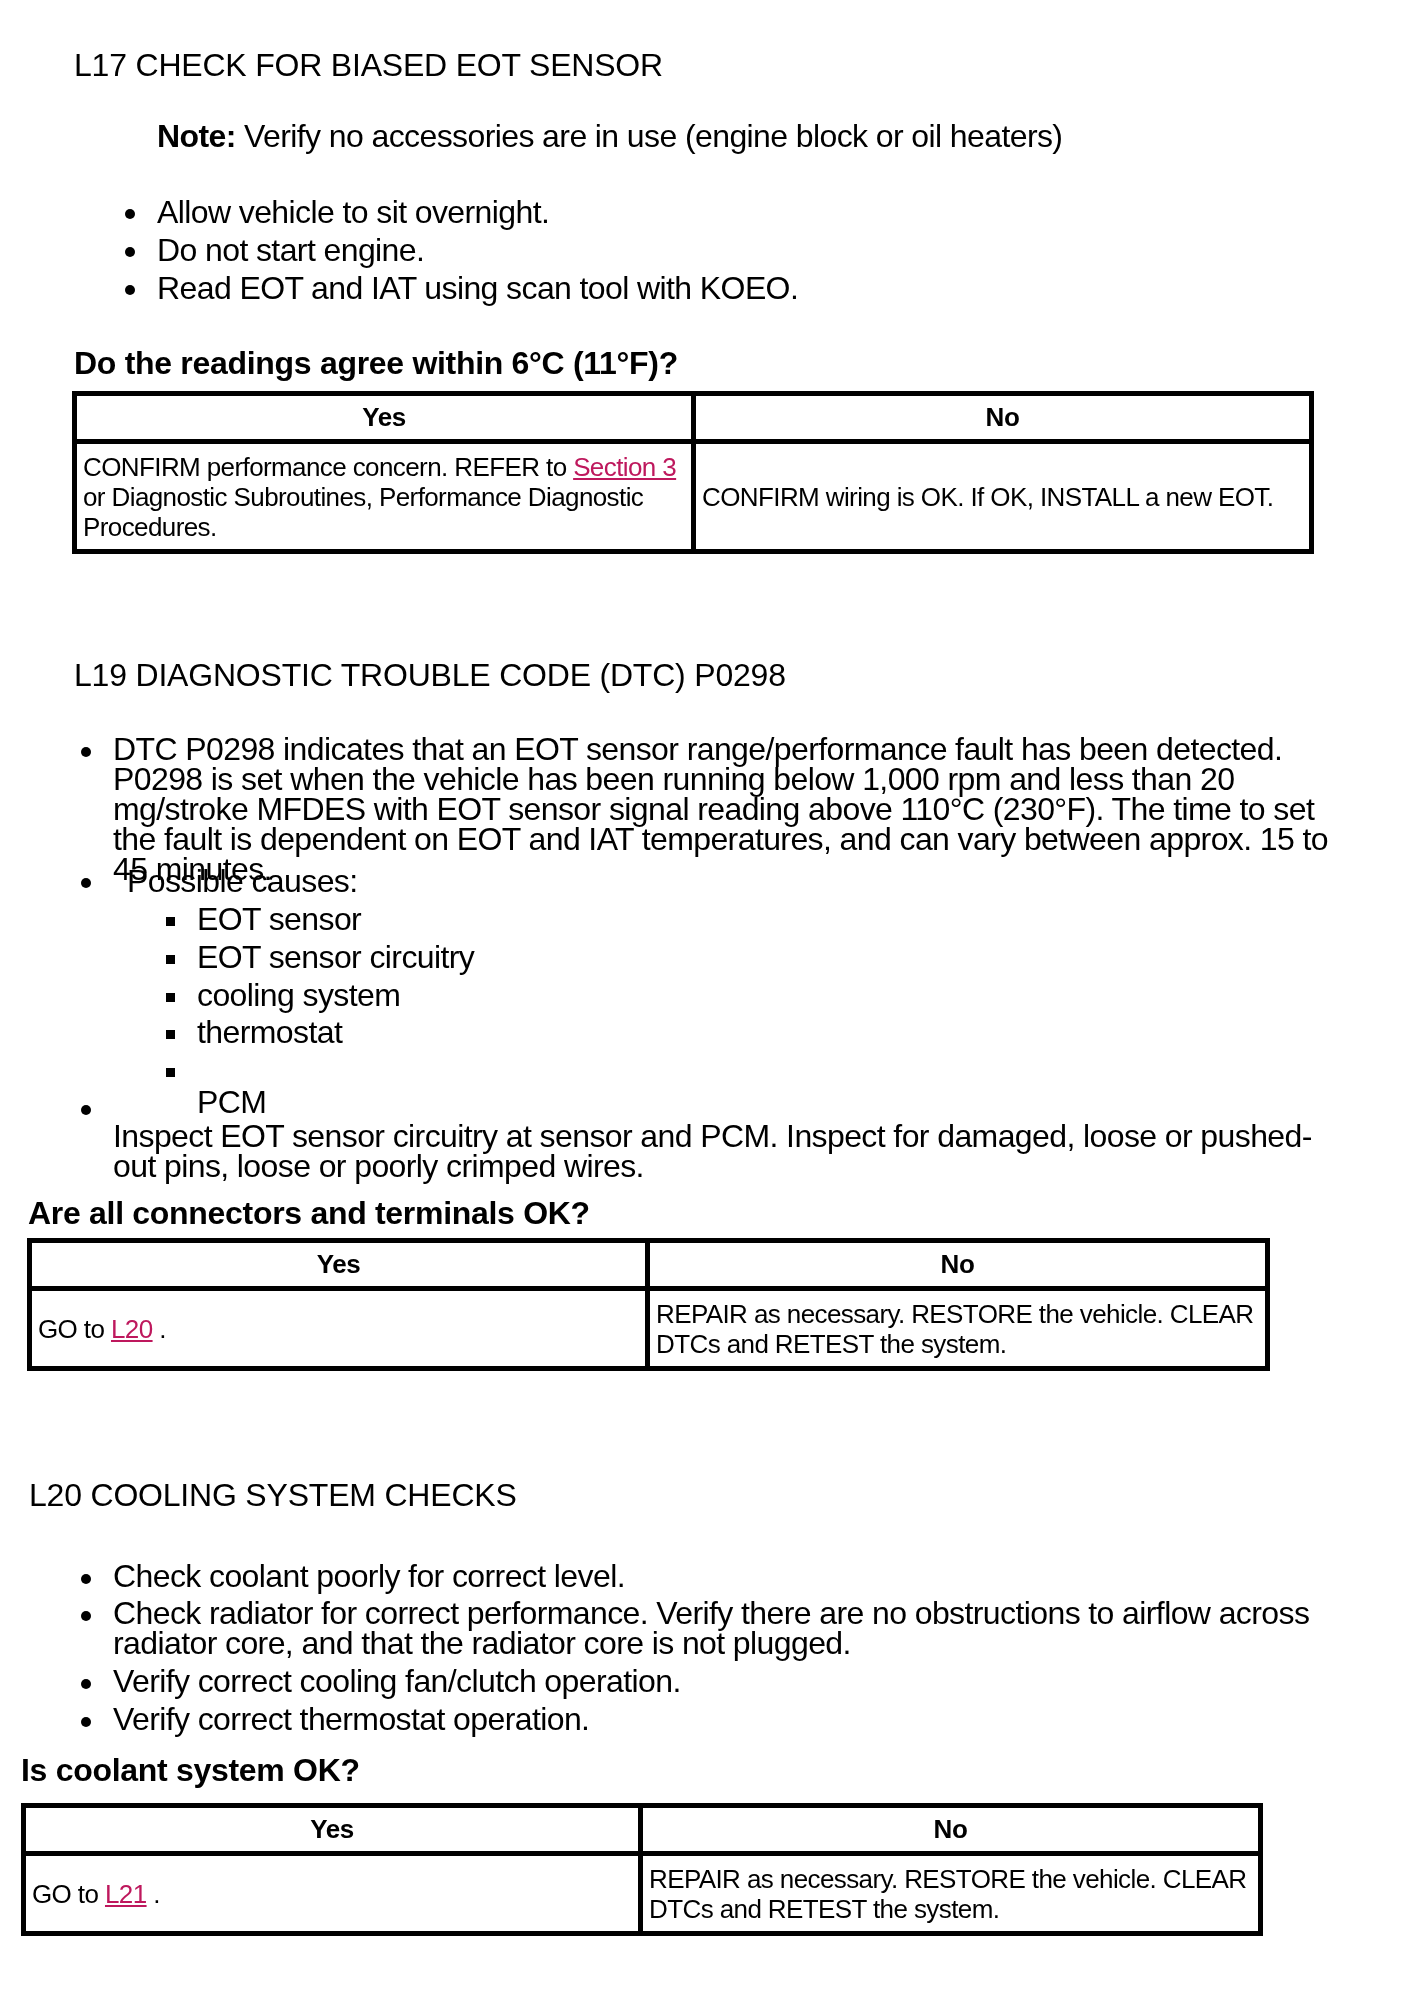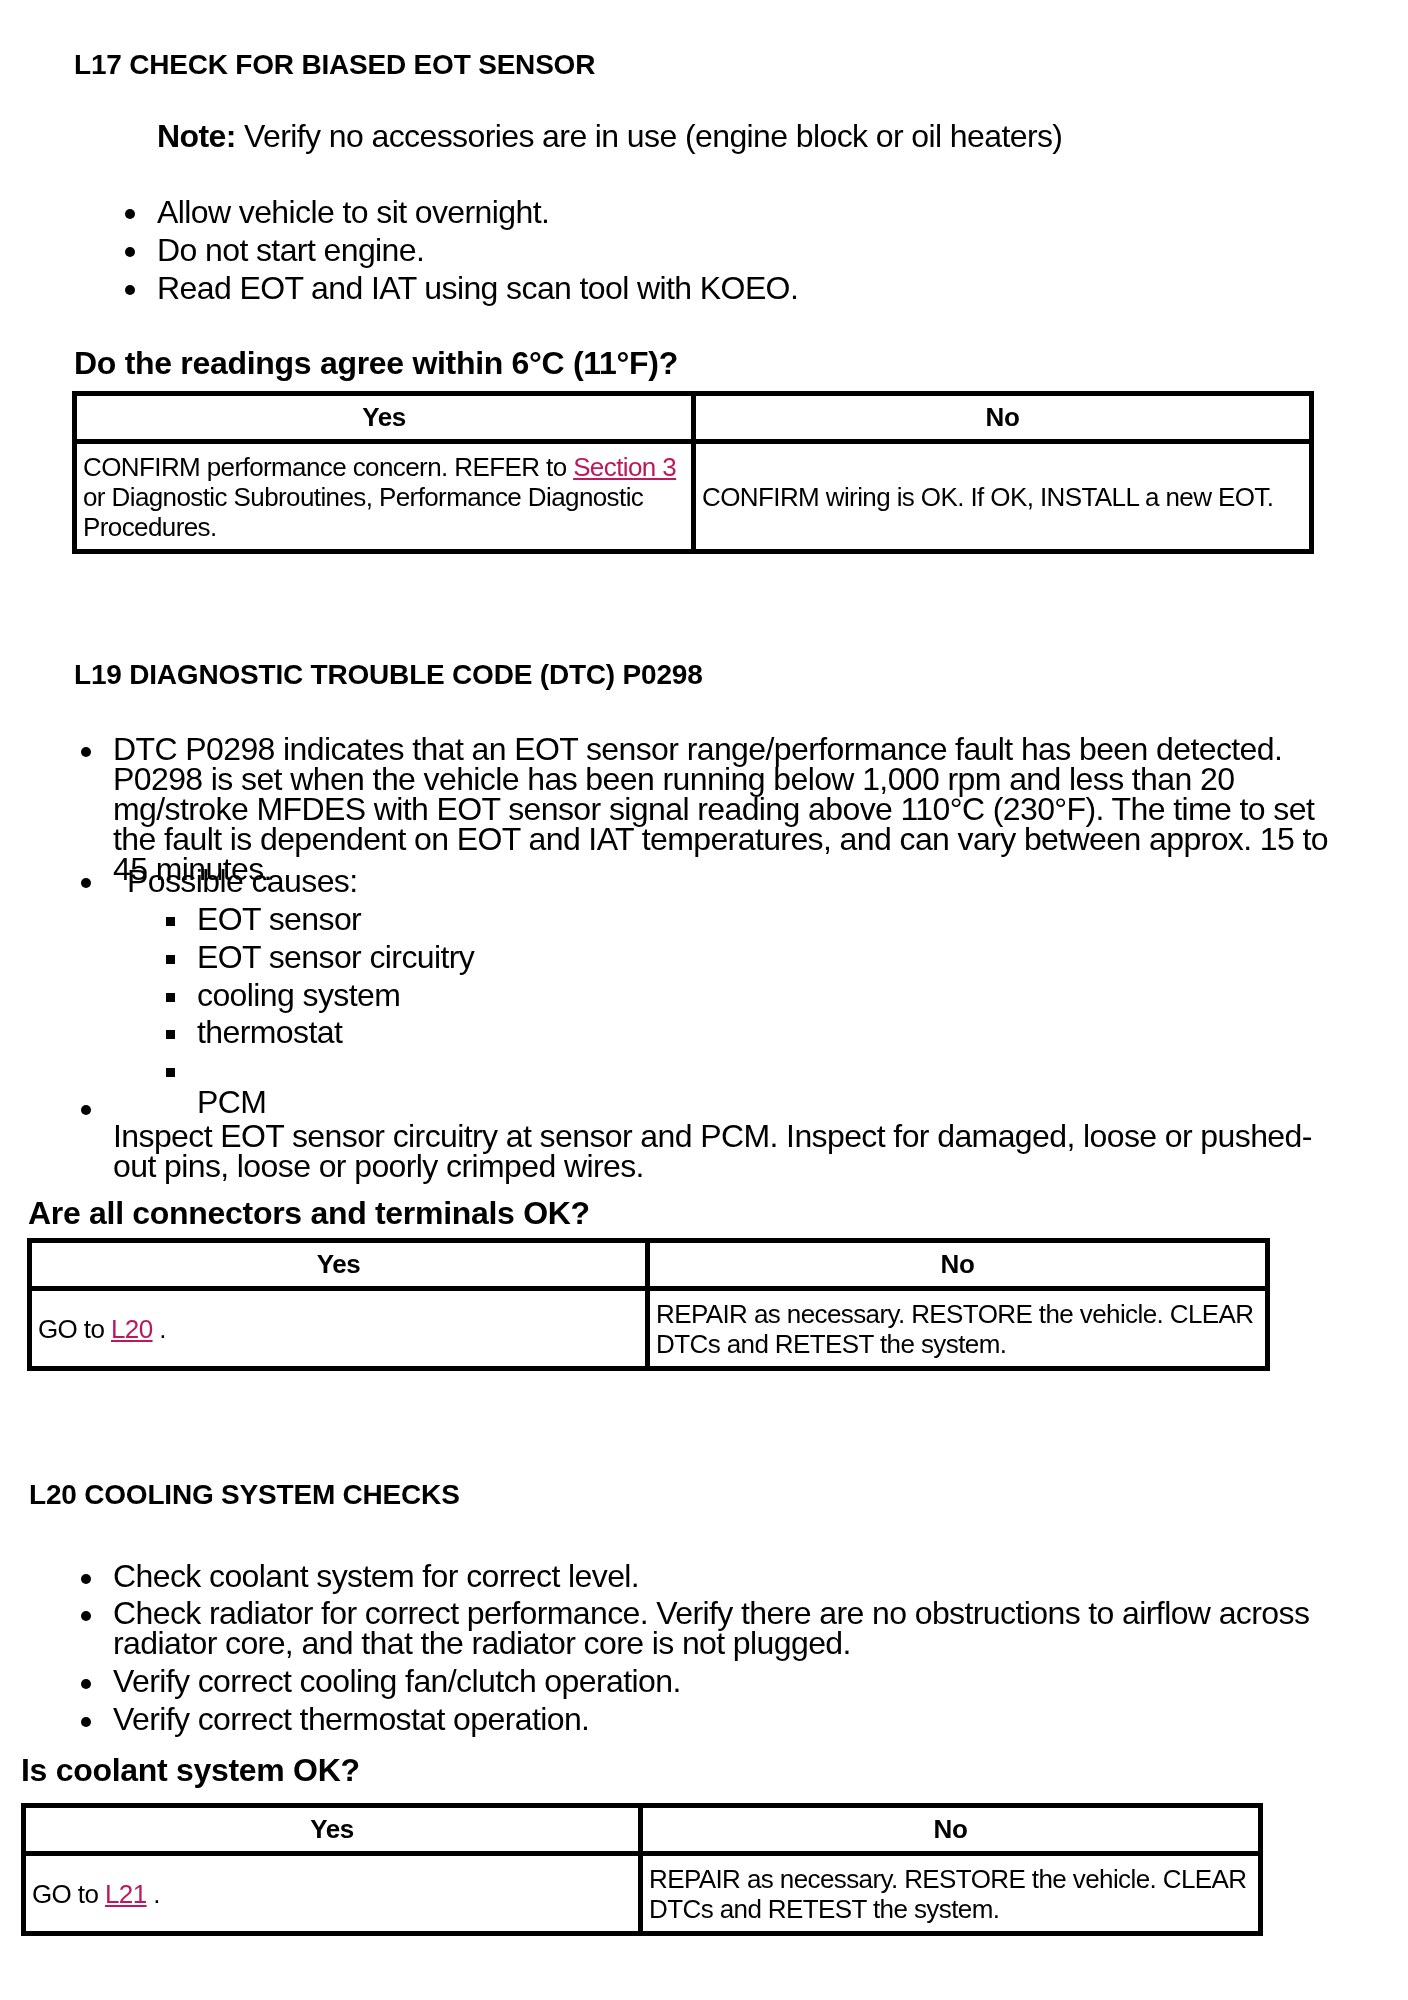--- a/index.html
+++ b/index.html
@@ -1,19 +1,19 @@
 <!DOCTYPE html>
 <html><head>
 <meta charset="utf-8">
 <style>
   html, body { margin: 0; padding: 0; background: #ffffff; }
   body { width: 1408px; height: 2000px; position: relative; overflow: hidden;
          font-family: "Liberation Sans", sans-serif; color: #000; }
   .abs { position: absolute; }
-  .heading { font-weight: bold; font-size: 28px; line-height: 34px; white-space: nowrap; letter-spacing: -0.2px; }
+  .heading { font-weight: normal; font-size: 32px; line-height: 34px; white-space: nowrap; letter-spacing: -0.2px; }
   .question { font-weight: bold; font-size: 32px; line-height: 30px; white-space: nowrap; letter-spacing: -0.3px; }
   .txt { font-size: 32px; line-height: 30px; letter-spacing: -0.6px; }
   .note-label { font-weight: bold; }
   .dot { position: absolute; width: 10px; height: 10px; border-radius: 50%; background: #000; }
   .sq { position: absolute; width: 9px; height: 9px; background: #000; }
   .item { position: absolute; white-space: nowrap; }
   .wrap { white-space: normal; }
 
   table.dt { position: absolute; border-collapse: collapse; border: 5px solid #000; table-layout: fixed; }
   table.dt th, table.dt td { border: 5px solid #000; padding: 0 6px 0 6px; vertical-align: middle; }
@@ -98,21 +98,21 @@
     <td><span>GO to </span><span class="link">L20</span><span> .</span></td>
     <td>REPAIR as necessary. RESTORE the vehicle. CLEAR DTCs and RETEST the system.</td>
   </tr>
 </tbody>
   </table>
 
 <div class="abs heading" style="left:29px; top:1478px;">L20 COOLING SYSTEM CHECKS</div>
 
 <div class="abs txt" style="left:0; top:0;">
   <span class="dot" style="left:81px; top:1574px;"></span>
-  <span class="item" style="left:113px; top:1561px;">Check coolant system for correct level.</span>
+  <span class="item" style="left:113px; top:1561px;">Check coolant poorly for correct level.</span>
 
   <span class="dot" style="left:81px; top:1611px;"></span>
   <div class="item wrap" style="left:113px; top:1598px; width:1230px;">Check radiator for correct performance. Verify there are no obstructions to airflow across radiator core, and that the radiator core is not plugged.</div>
 
   <span class="dot" style="left:81px; top:1679px;"></span>
   <span class="item" style="left:113px; top:1666px;text-align:center;">Verify correct cooling fan/clutch operation.</span>
 
   <span class="dot" style="left:81px; top:1717px;"></span>
   <span class="item" style="left:113px; top:1704px;">Verify correct thermostat operation.</span>
 </div>

